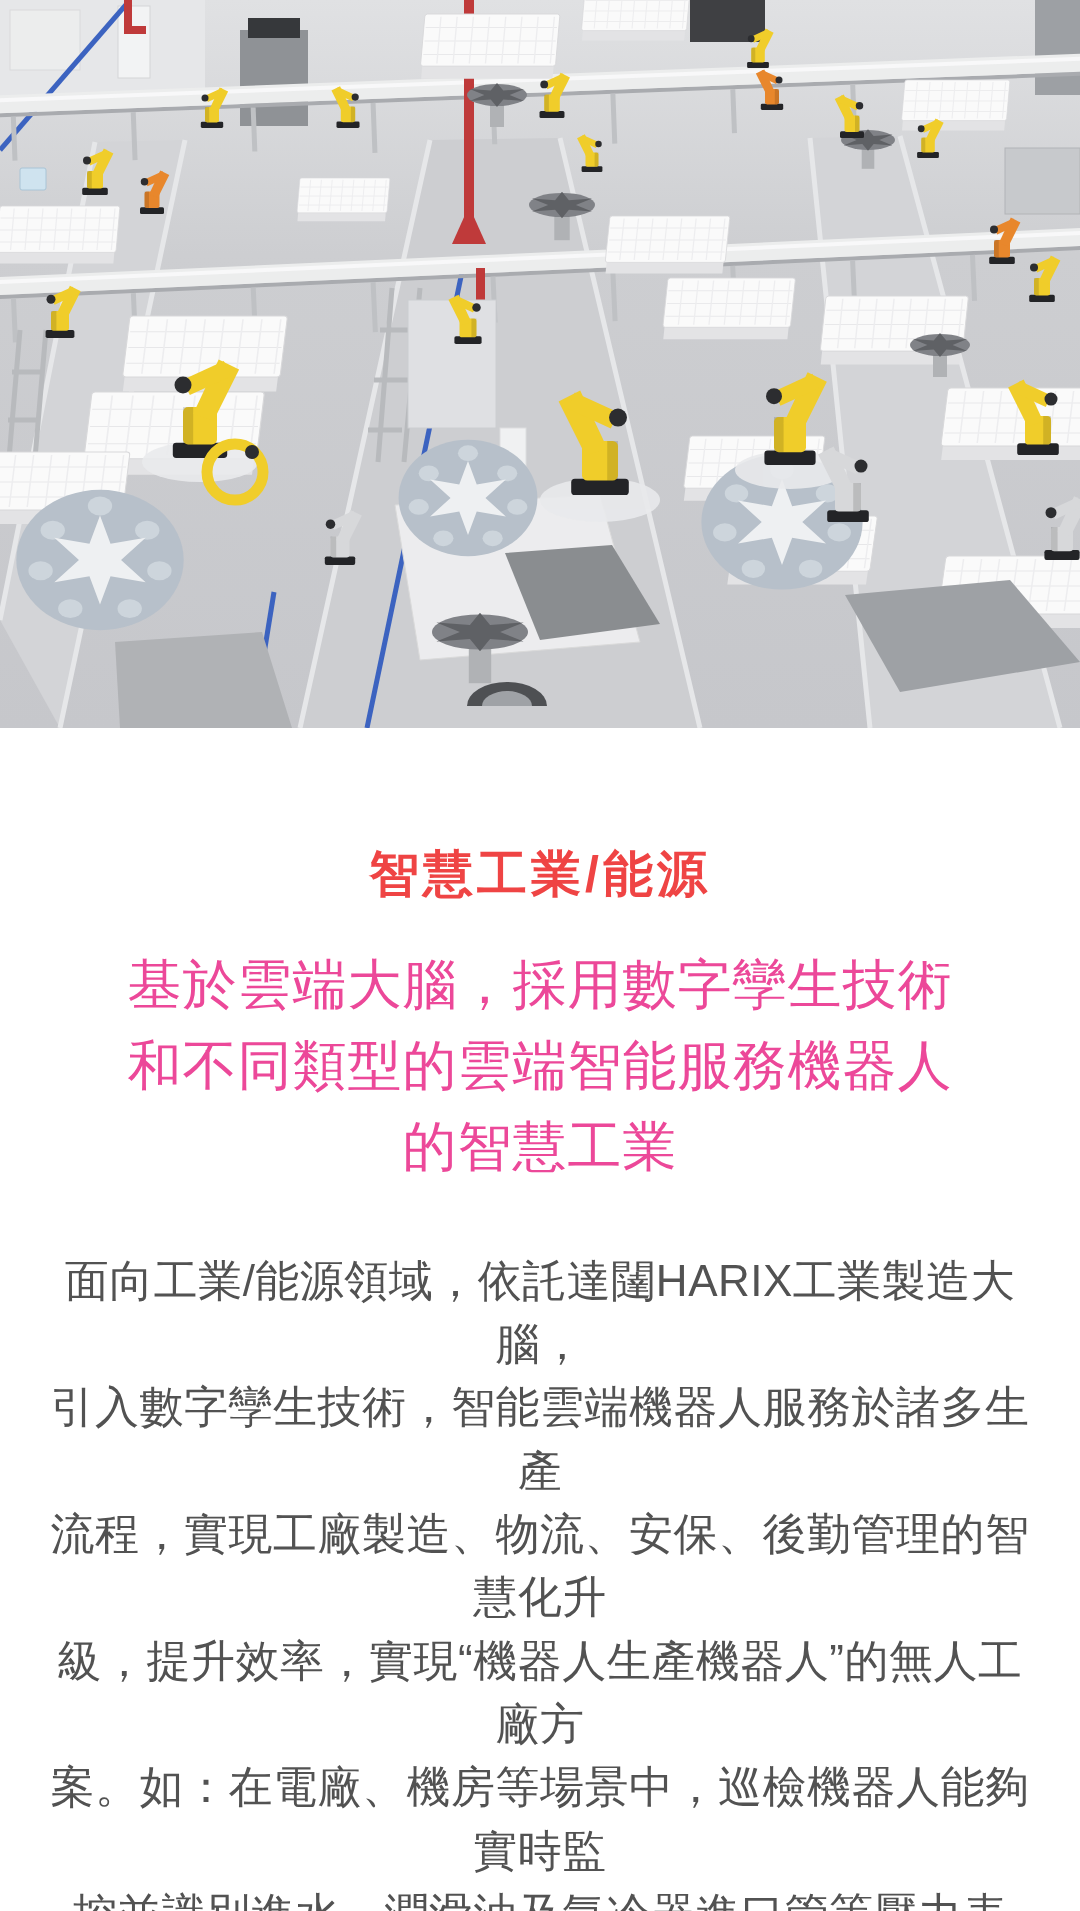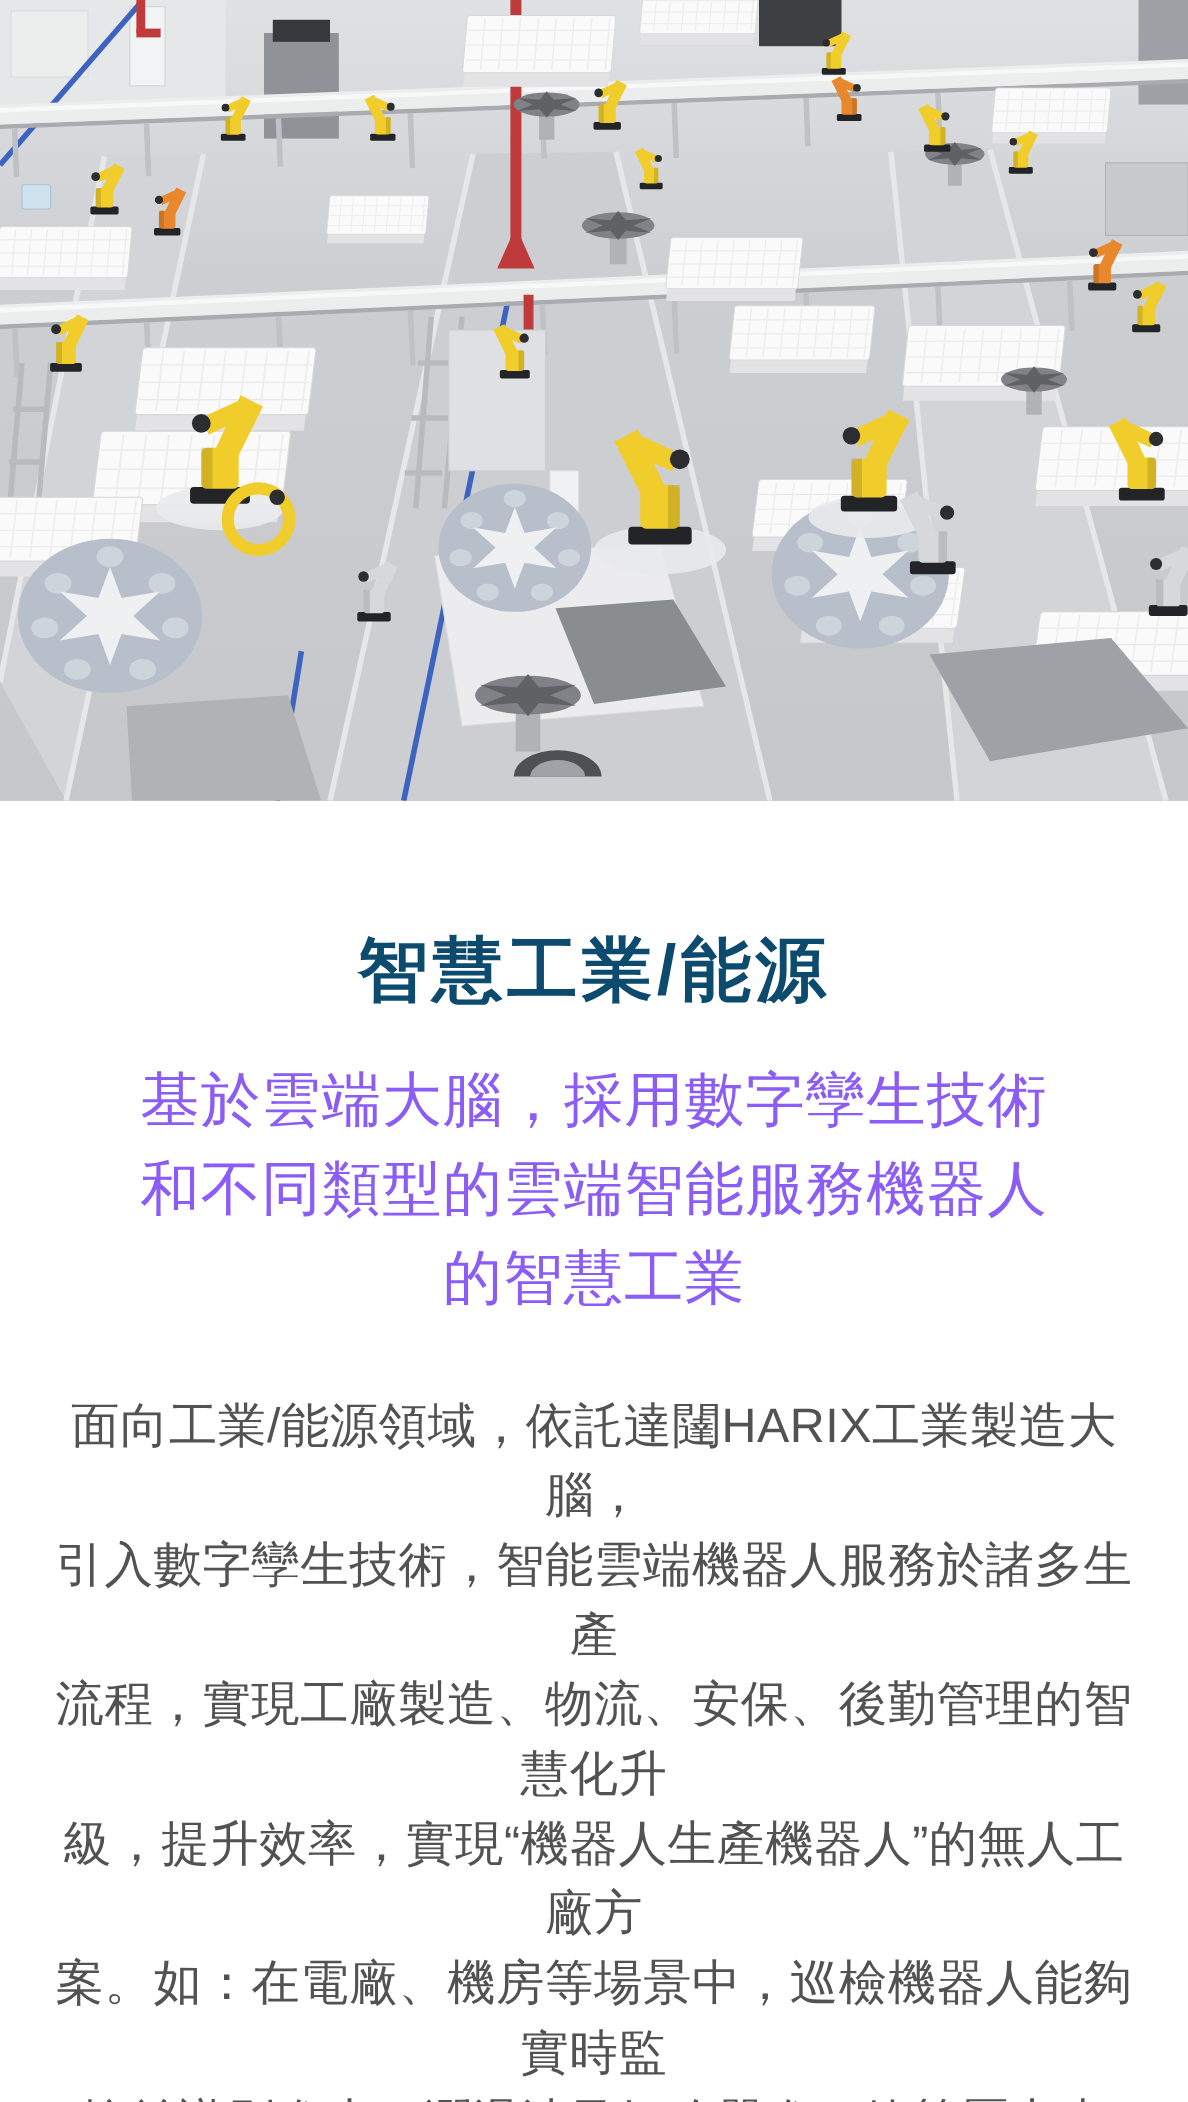--- a/index.html
+++ b/index.html
@@ -5,26 +5,26 @@
   * { margin:0; padding:0; box-sizing:border-box; }
   html,body { background:#ffffff; }
   body {
     width:1080px; height:1911px; overflow:hidden;
     font-family:"Liberation Sans", sans-serif;
     -webkit-font-smoothing:antialiased;
   }
   .hero { width:1080px; height:728px; display:block; background:#c9cacd; }
   .content { padding:118px 40px 0 40px; text-align:center; }
   .page-title {
-    font-size:64px; line-height:1.15; font-weight:700;
-    color:#0c4a6e; letter-spacing:4px;
+    font-size:50px; line-height:1.15; font-weight:700;
+    color:#ef4444; letter-spacing:4px;
   }
   .page-subtitle {
     margin-top:40px; font-size:54px; line-height:1.5; font-weight:500;
-    color:#8b5cf6; letter-spacing:1px; white-space:pre-line;
+    color:#ec4899; letter-spacing:1px; white-space:pre-line;
   }
   .page-body {
     margin-top:62px; font-size:44px; line-height:1.44; font-weight:400;
     color:#525252; letter-spacing:0.5px; white-space:pre-line;
   }
 </style>
 </head>
 <body>
 
 <svg class="hero" viewBox="0 0 1080 728" xmlns="http://www.w3.org/2000/svg" preserveAspectRatio="none">

